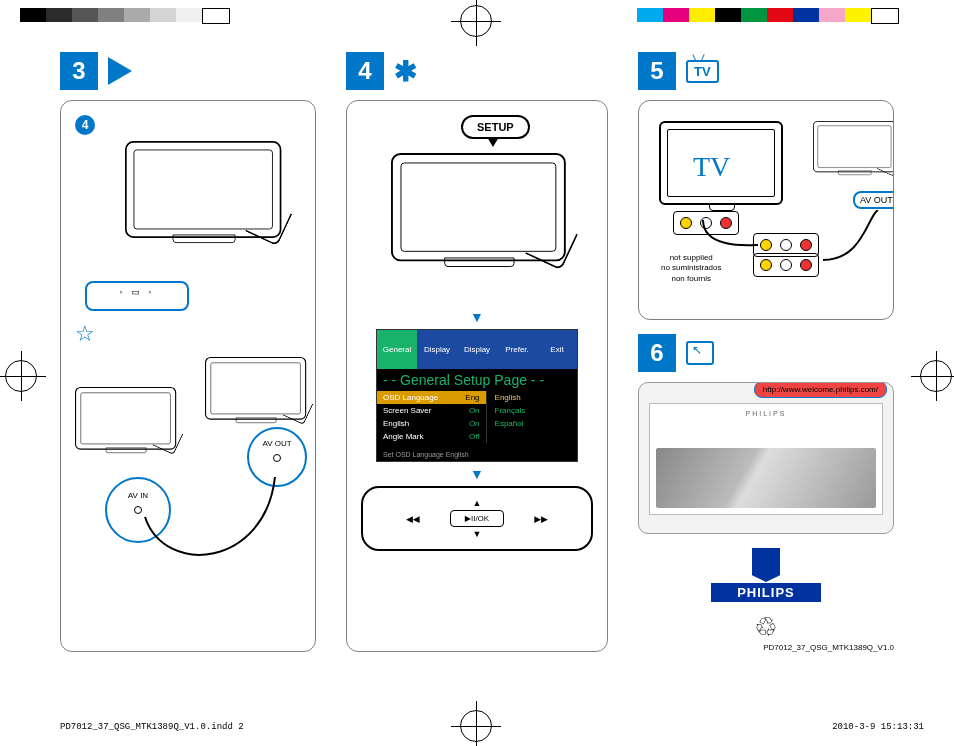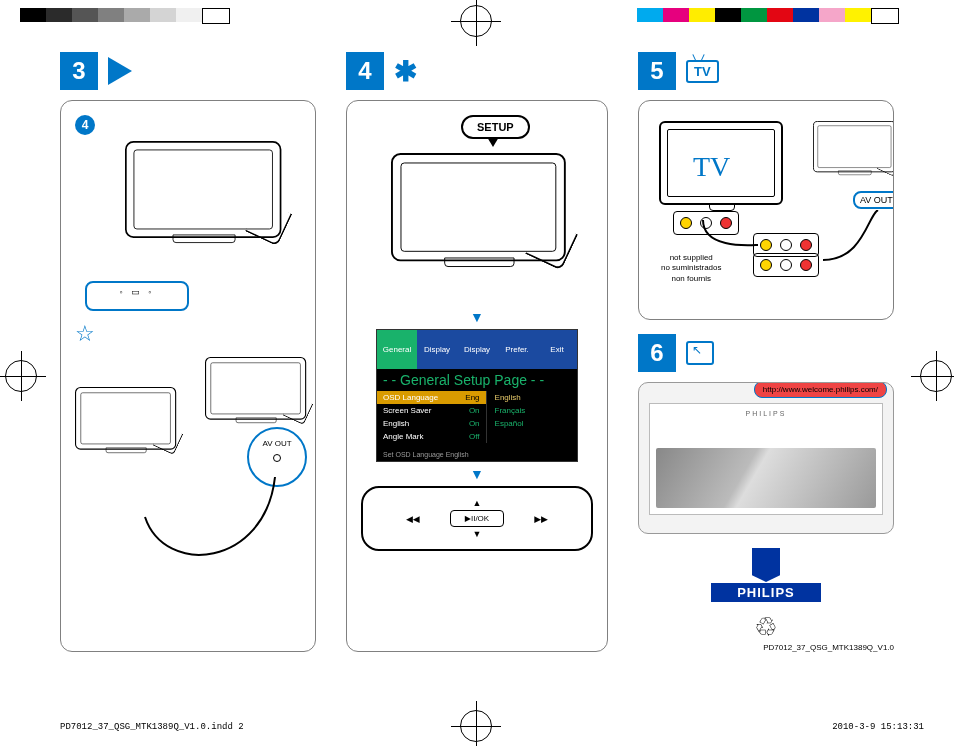--- a/index.html
+++ b/index.html
@@ -280,20 +280,24 @@
         <div class="device small-device abs" style="left:130px; top:0;">
           <div class="btns"></div>
             <div class="stand"></div>
         </div>
 
         <div class="abs" style="left:172px; top:70px; width:56px; height:56px; border:2px solid #0077c8; border-radius:50%; background:#fff;">
           <div style="text-align:center; font-size:8px; margin-top:10px;">AV OUT</div>
           <div style="width:6px;height:6px;border:1px solid #000;border-radius:50%;margin:6px auto 0;"></div>
         </div>
 
+        <div class="abs" style="left:30px; top:120px; width:62px; height:62px; border:2px solid #0077c8; border-radius:50%; background:#fff;">
+          <div style="text-align:center; font-size:8px; margin-top:12px;">AV IN</div>
+          <div style="width:6px;height:6px;border:1px solid #000;border-radius:50%;margin:6px auto 0;"></div>
+        </div>
 
         <svg class="abs" style="left:50px; top:100px;" width="170" height="120">
           <path d="M20,60 C 40,120 140,110 150,20" stroke="#000" stroke-width="2" fill="none"></path>
         </svg>
       </div>
     </div>
   </div>
 
   <div class="col">
     <div class="step-hdr">

